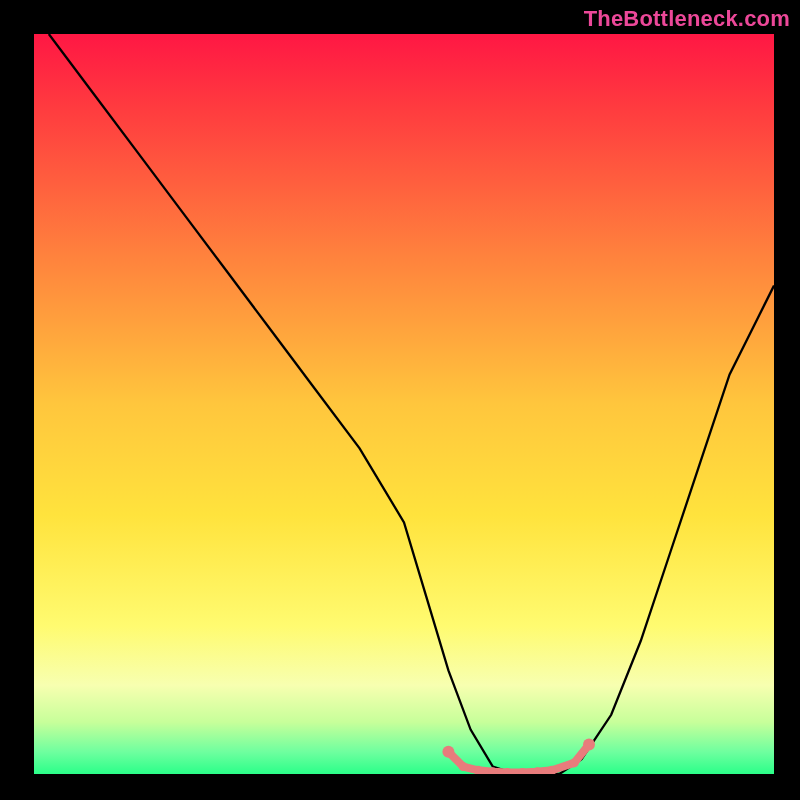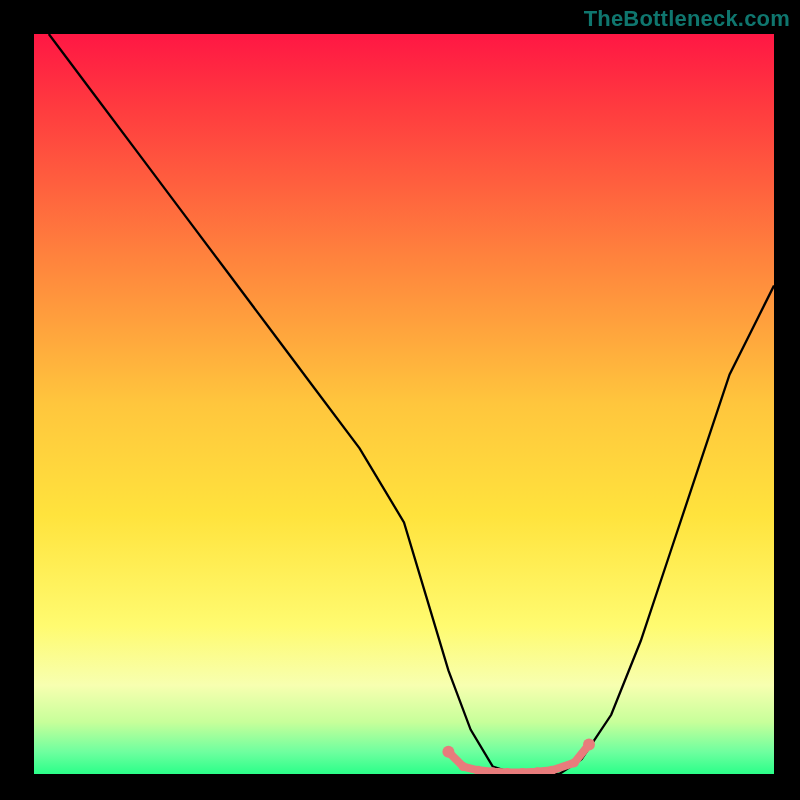--- a/index.html
+++ b/index.html
@@ -13,21 +13,21 @@
   }
   .frame {
     position: absolute;
     inset: 0;
     background: #000;
   }
   .watermark {
     position: absolute;
     top: 6px;
     right: 10px;
-    color: #0f766e;
+    color: #ec4899;
     font-size: 22px;
     font-weight: 600;
     letter-spacing: 0.2px;
     z-index: 50;
   }
   .plot {
     position: absolute;
     left: 34px;
     top: 34px;
     width: 740px;

